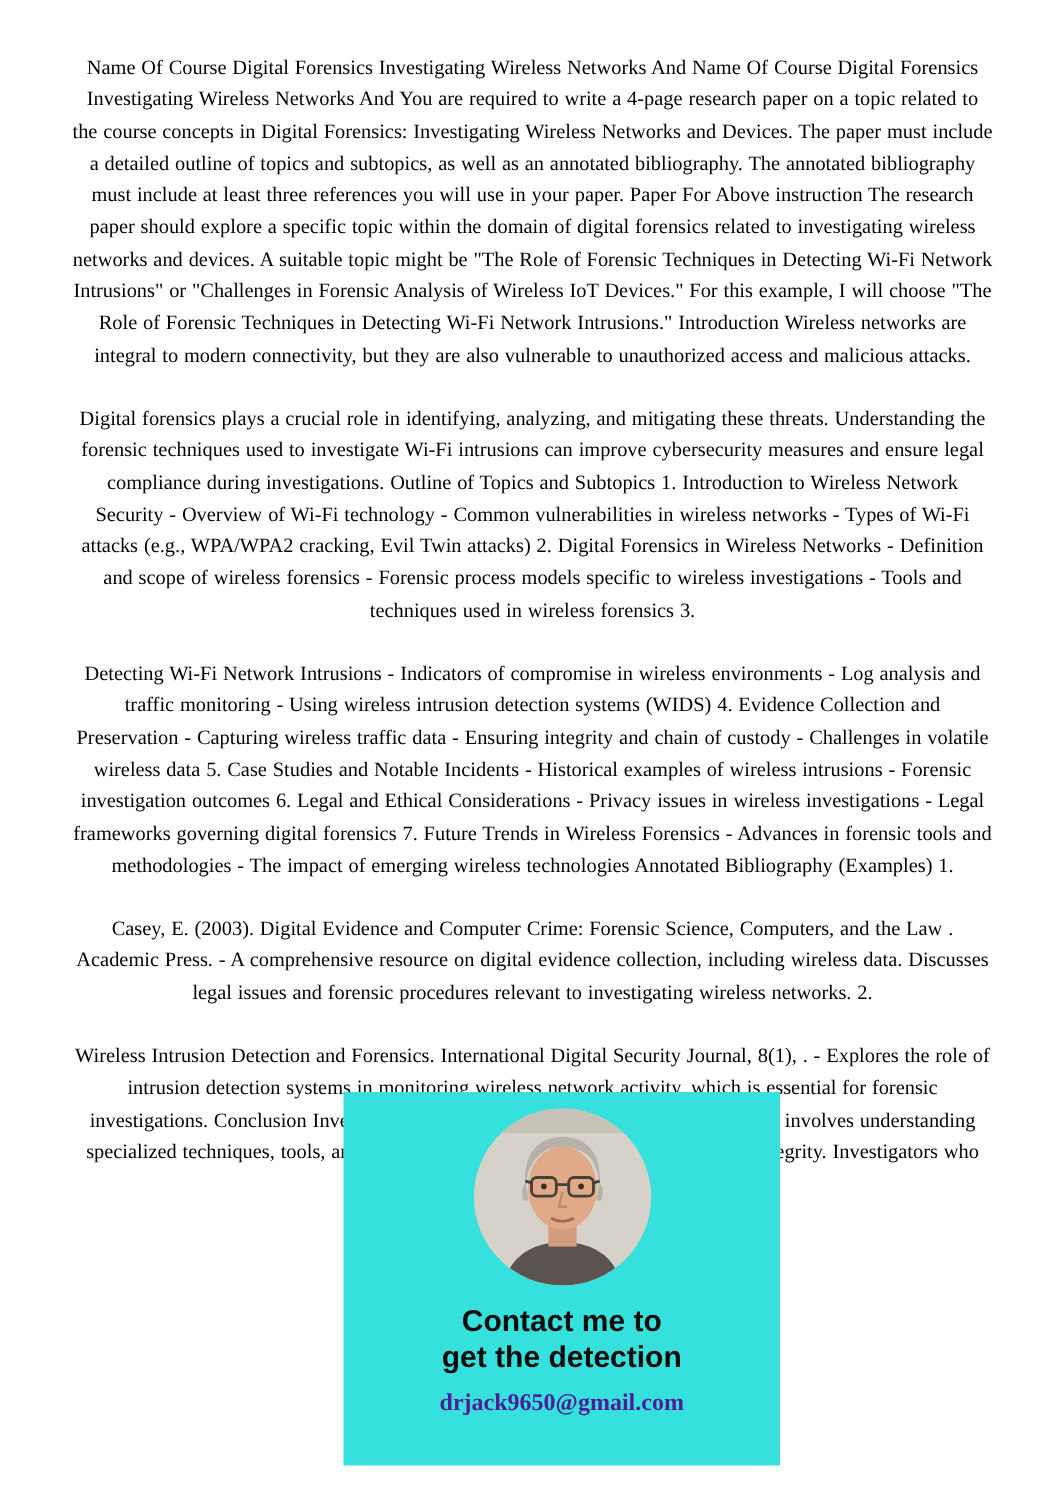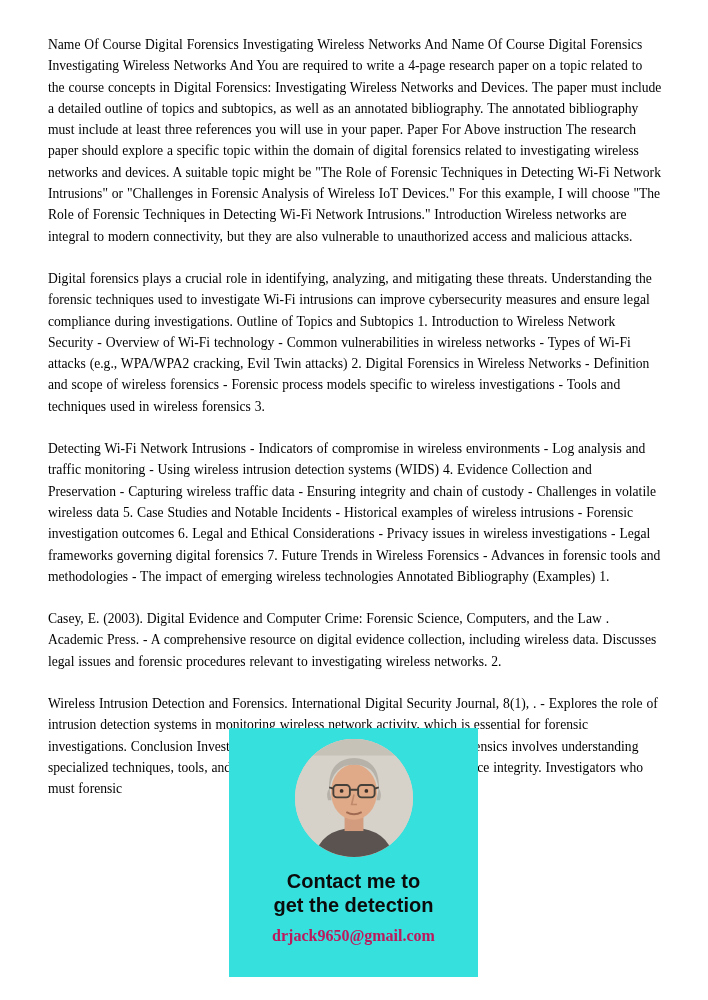--- a/index.html
+++ b/index.html
@@ -19,28 +19,28 @@
   .doc-text {
     position: absolute;
     left: 48px;
     top: 34px;
     width: 614px;
   }
   .doc-text p {
     margin: 0 0 21px 0;
     font-size: 13.6px;
     line-height: 21.3px;
-    text-align: left;
+    text-align: center;
     word-spacing: 0.5px;
   }
   .promo-card {
     position: absolute;
     left: 229px;
     top: 728px;
-    width: 249px;
+    width: 291px;
     height: 249px;
     background: #36e0dc;
     display: flex;
     flex-direction: column;
     align-items: center;
     box-sizing: border-box;
     padding-top: 11px;
   }
   .avatar {
     width: 118px;
@@ -59,21 +59,21 @@
     font-size: 20px;
     line-height: 24px;
     color: #0b0b0b;
   }
   .promo-email {
     margin-top: 10px;
     text-align: center;
     font-family: "Liberation Serif", serif;
     font-weight: 700;
     font-size: 16px;
-    color: #be185d;
+    color: #4c1d95;
   }
 </style>
 </head>
 <body>
 
 <div class="page">
 
   <div class="doc-text">
     <p>Name Of Course Digital Forensics Investigating Wireless Networks And Name Of Course Digital Forensics Investigating Wireless Networks And You are required to write a 4-page research paper on a topic related to the course concepts in Digital Forensics: Investigating Wireless Networks and Devices. The paper must include a detailed outline of topics and subtopics, as well as an annotated bibliography. The annotated bibliography must include at least three references you will use in your paper. Paper For Above instruction The research paper should explore a specific topic within the domain of digital forensics related to investigating wireless networks and devices. A suitable topic might be "The Role of Forensic Techniques in Detecting Wi-Fi Network Intrusions" or "Challenges in Forensic Analysis of Wireless IoT Devices." For this example, I will choose "The Role of Forensic Techniques in Detecting Wi-Fi Network Intrusions." Introduction Wireless networks are integral to modern connectivity, but they are also vulnerable to unauthorized access and malicious attacks.</p>
     <p>Digital forensics plays a crucial role in identifying, analyzing, and mitigating these threats. Understanding the forensic techniques used to investigate Wi-Fi intrusions can improve cybersecurity measures and ensure legal compliance during investigations. Outline of Topics and Subtopics 1. Introduction to Wireless Network Security - Overview of Wi-Fi technology - Common vulnerabilities in wireless networks - Types of Wi-Fi attacks (e.g., WPA/WPA2 cracking, Evil Twin attacks) 2. Digital Forensics in Wireless Networks - Definition and scope of wireless forensics - Forensic process models specific to wireless investigations - Tools and techniques used in wireless forensics 3.</p>

